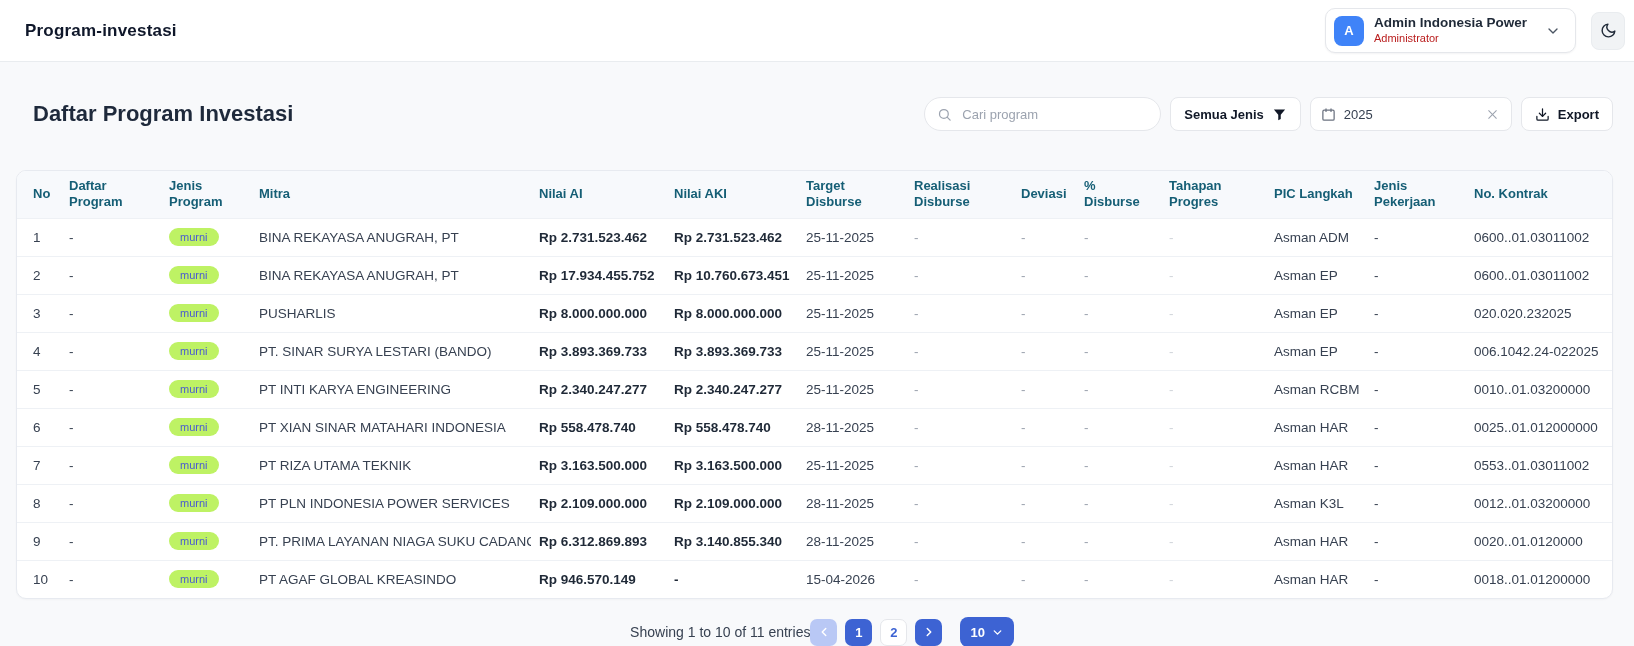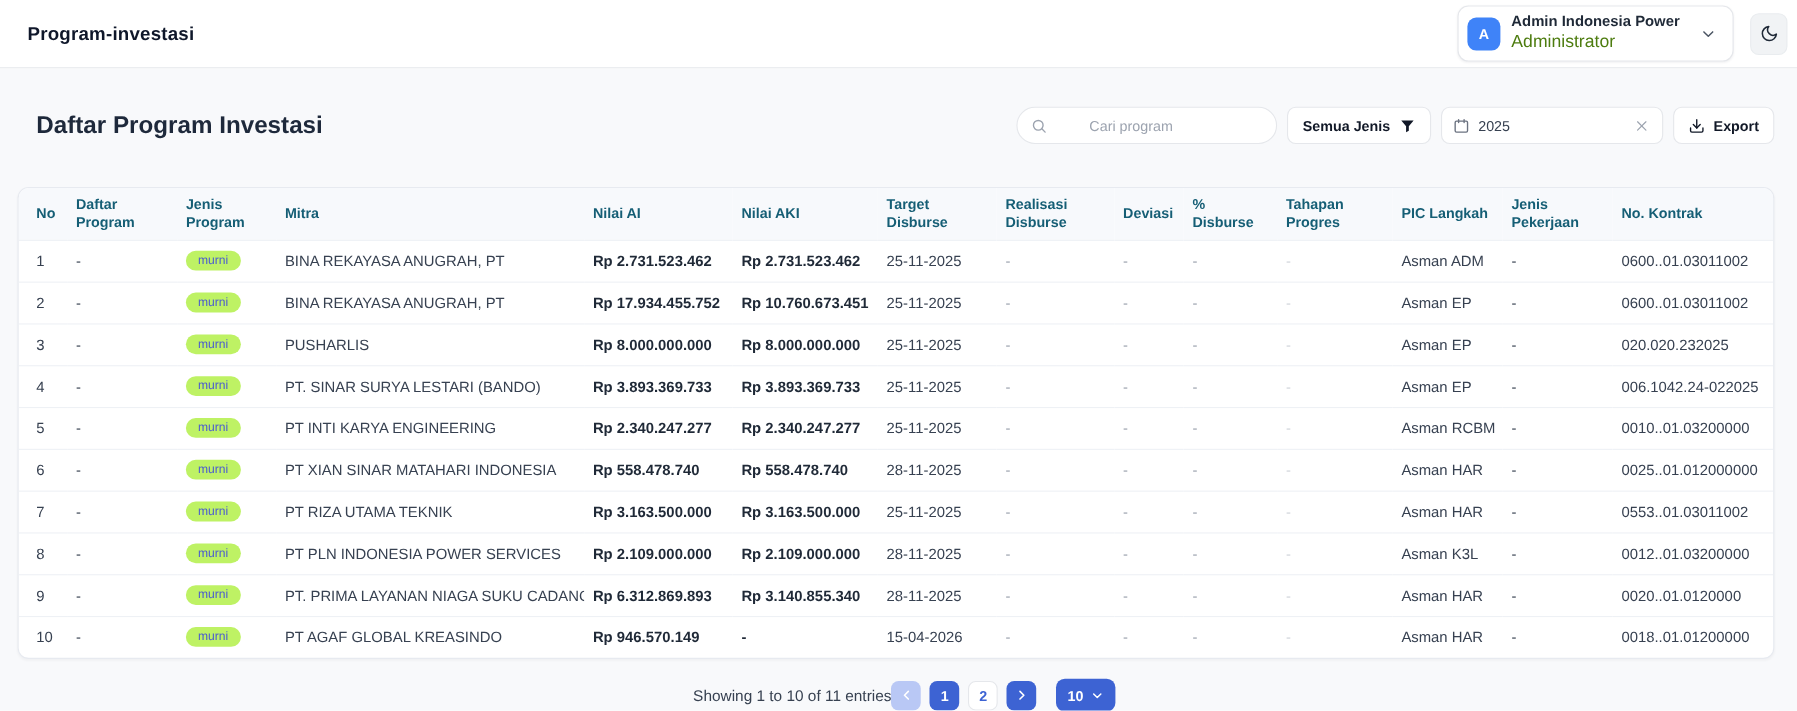--- a/index.html
+++ b/index.html
@@ -29,21 +29,21 @@
     box-shadow: 0 1px 2px rgba(16,24,40,.05);
     cursor: pointer;
   }
   .avatar {
     width: 30px; height: 30px; border-radius: 8px;
     background: #3f83f8; color: #fff;
     display: flex; align-items: center; justify-content: center;
     font-size: 13px; font-weight: 600;
   }
   .user-name { font-size: 13.5px; font-weight: 700; color: #1f2937; line-height: 1.25; }
-  .user-role { font-size: 16px; color: #4d7c0f; line-height: 1.25; }
+  .user-role { font-size: 11px; color: #b91c1c; line-height: 1.25; }
   .user-chevron { color: #4b5563; margin-left: 8px; }
   .theme-btn {
     width: 34px; height: 38px; border-radius: 8px;
     background: #f1f3f5; border: 1px solid #e9ecef;
     display: flex; align-items: center; justify-content: center;
     color: #1f2937; cursor: pointer;
   }
 
   
   .main { padding: 22px 21px 0 16px; }
@@ -54,21 +54,20 @@
   .search-box {
     width: 237px; height: 34px;
     background: #fff; border: 1px solid #e5e7eb; border-radius: 17px;
     display: flex; align-items: center; gap: 8px; padding: 0 12px;
   }
   .search-box .icon { color: #9ca3af; }
   .search-box input {
     border: none; outline: none; background: transparent;
     flex: 1; font-size: 13px; color: #c2410c; min-width: 0;
     font-family: "Liberation Sans", sans-serif;
-    margin-left: 28px;
   }
   .search-box input::placeholder { color: #9ca3af; }
 
   .btn {
     height: 34px; background: #fff;
     border: 1px solid #e5e7eb; border-radius: 8px;
     display: flex; align-items: center; gap: 8px; padding: 0 13px;
     font-size: 13px; font-weight: 700; color: #111827;
     cursor: pointer; font-family: "Liberation Sans", sans-serif;
   }

